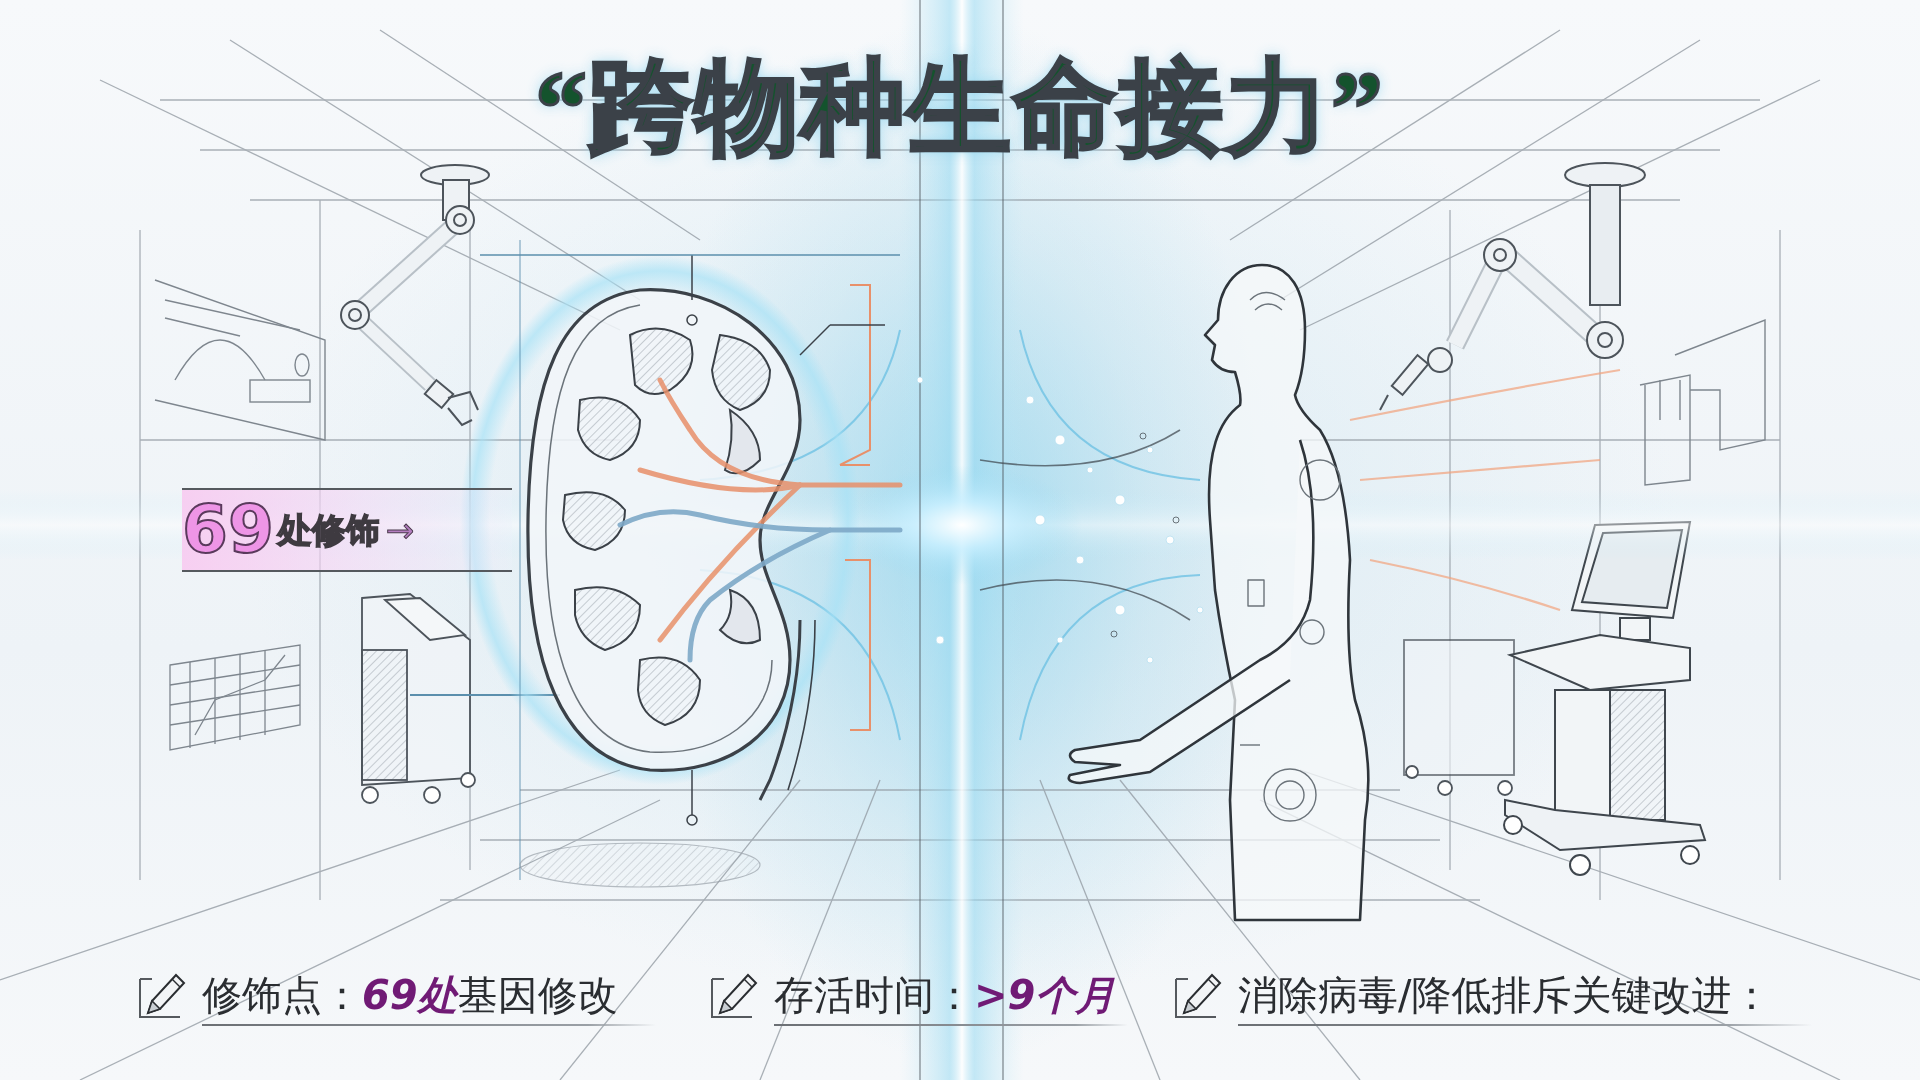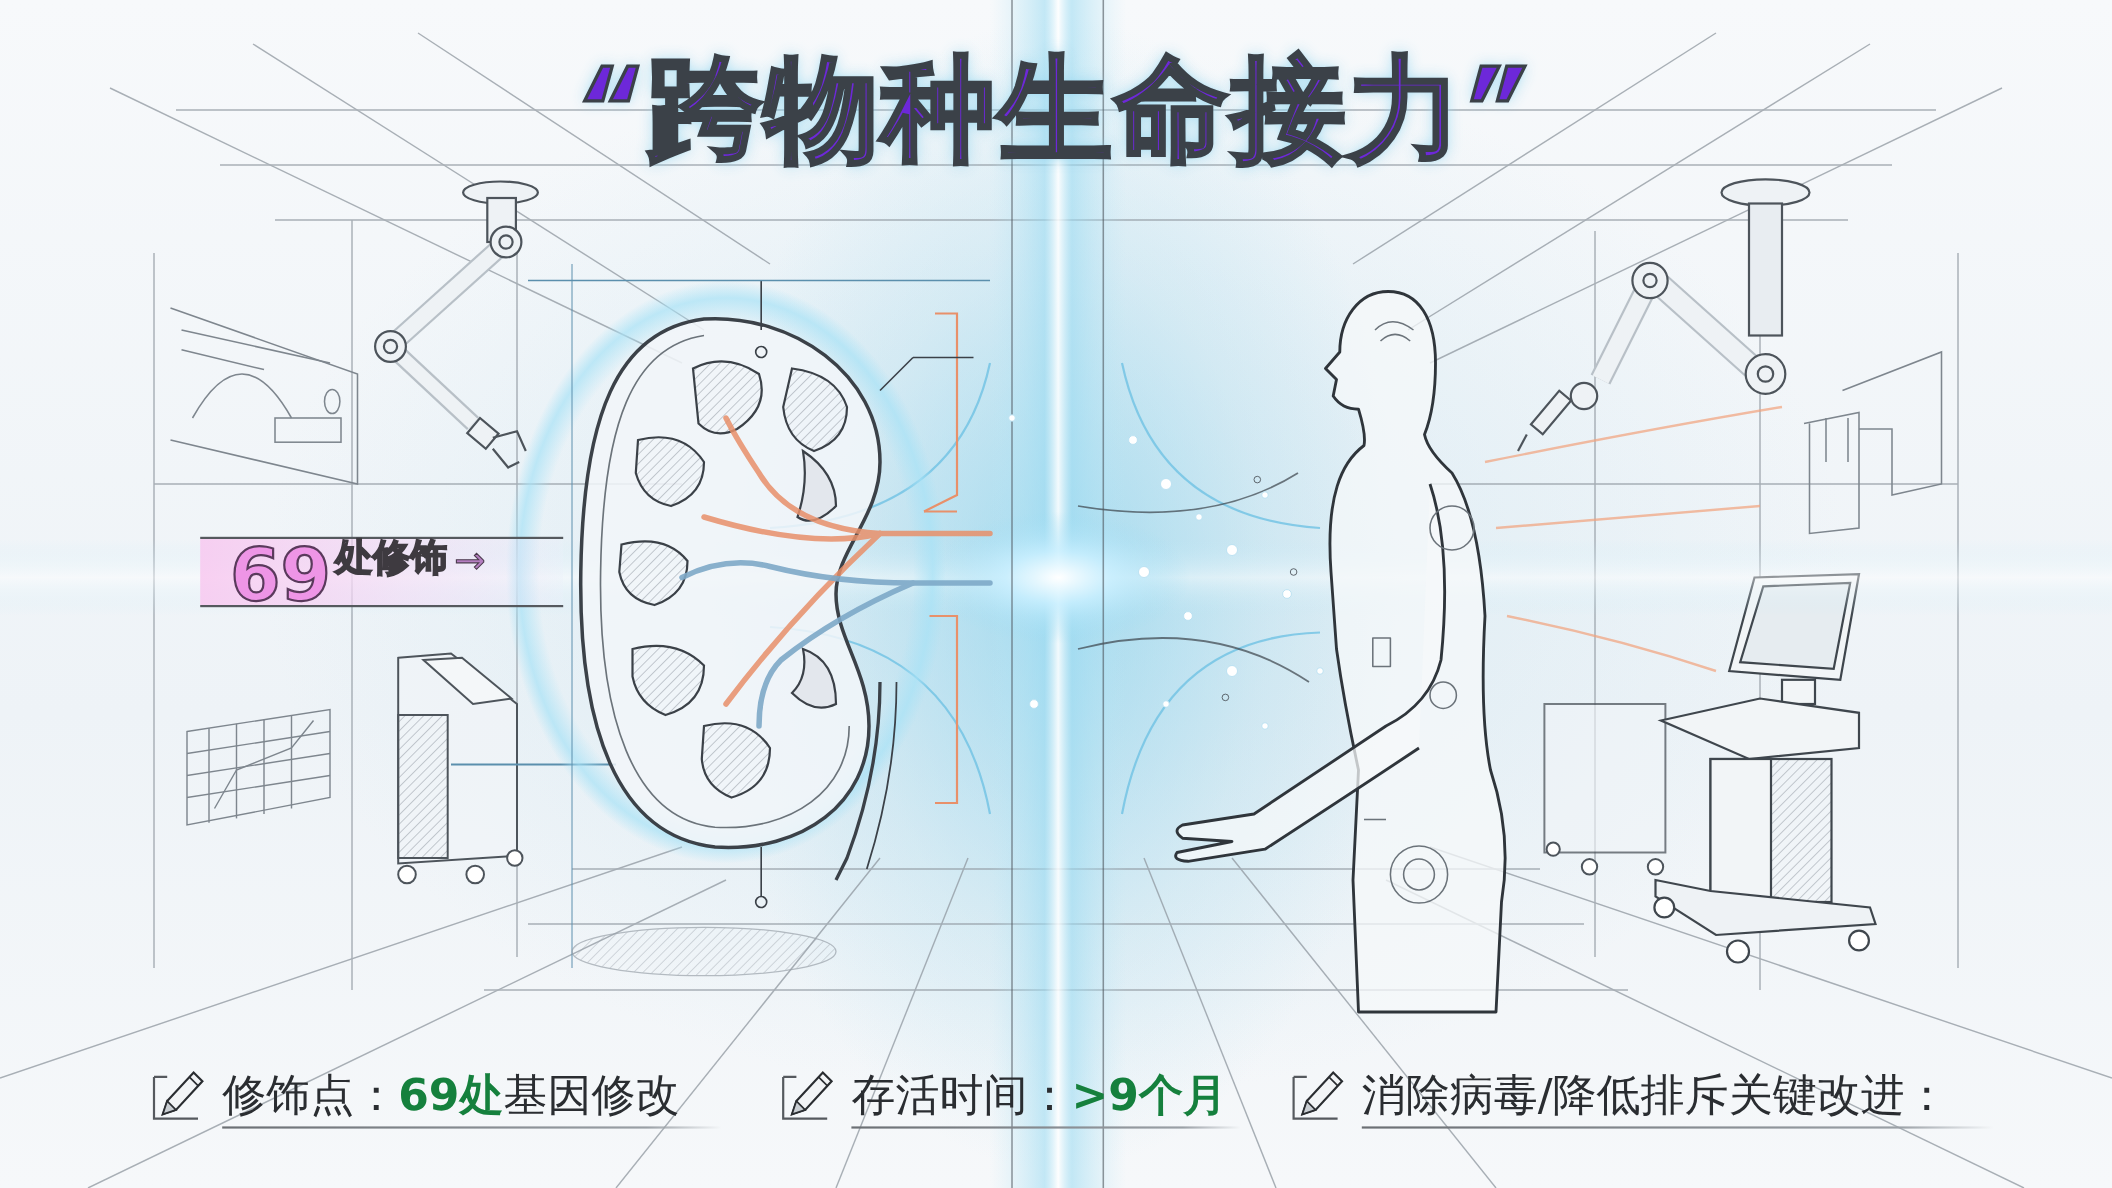--- a/index.html
+++ b/index.html
@@ -12,49 +12,49 @@
   .bg-glow {
     position: absolute; inset: 0;
     background:
       radial-gradient(ellipse 420px 700px at 962px 540px, rgba(120,205,235,0.55), rgba(160,215,235,0.25) 45%, rgba(255,255,255,0) 75%),
       radial-gradient(ellipse 900px 600px at 960px 520px, rgba(200,228,240,0.6), rgba(244,247,250,0) 80%),
       linear-gradient(180deg, #f7f9fb 0%, #eef3f7 60%, #f6f8fa 100%);
   }
   svg.scene { position: absolute; left: 0; top: 0; width: 1920px; height: 1080px; }
   .title {
     position: absolute; left: 0; right: 0; top: 38px; text-align: center;
-    font-family: Liberation Mono, monospace; font-weight: bold;
+    font-family: Liberation Serif, serif; font-weight: bold;
     font-size: 104px; letter-spacing: 2px; line-height: 140px;
-    color: #6d28d9;
+    color: #14532d;
     -webkit-text-stroke: 3px #3b4148;
     text-shadow: 0 0 14px rgba(150,215,240,0.9), 0 0 3px rgba(150,215,240,0.9);
   }
   .callout {
-    position: absolute; left: 182px; top: 488px; width: 330px; height: 64px;
+    position: absolute; left: 182px; top: 488px; width: 330px; height: 84px;
     background: linear-gradient(90deg, rgba(248,200,240,0.85) 0%, rgba(245,215,245,0.55) 55%, rgba(235,240,250,0.3) 100%);
     border-top: 2px solid #55595e; border-bottom: 2px solid #55595e;
-    display: flex; padding-left: 27px; box-sizing: border-box;
+    display: flex; align-items: center; padding-left: 0; box-sizing: border-box;
   }
   .callout .num {
     font-size: 66px; font-weight: bold; color: #ee95e6;
     -webkit-text-stroke: 2px #5a3a5c; line-height: 1;
   }
   .callout .txt {
     font-size: 34px; font-weight: bold; color: #a49ba6;
     -webkit-text-stroke: 1.6px #3e3a40; margin-left: 4px; line-height: 1;
   }
   .callout .arrow {
     font-size: 34px; color: #b47ec0; margin-left: 6px; -webkit-text-stroke: 1px #4a3a4c;
   }
   .caption {
     position: absolute; top: 960px; height: 70px; display: flex; align-items: center;
   }
   .caption .pencil { width: 52px; height: 52px; margin-right: 14px; }
   .caption .label { font-size: 40px; color: #2a2d31; white-space: nowrap; }
-  .caption .hl { color: #15803d; font-weight: bold; }
+  .caption .hl { color: #701a75; font-weight: bold; font-style: italic; }
   .caption .rule {
     position: absolute; left: 66px; right: 0; bottom: 4px; height: 2px;
     background: linear-gradient(90deg, #6b6f74, #9aa0a6 85%, rgba(150,155,160,0));
   }
   .cap1 { left: 136px; width: 520px; }
   .cap2 { left: 708px; width: 420px; }
   .cap3 { left: 1172px; width: 640px; }
 </style>
 </head>
 <body>

